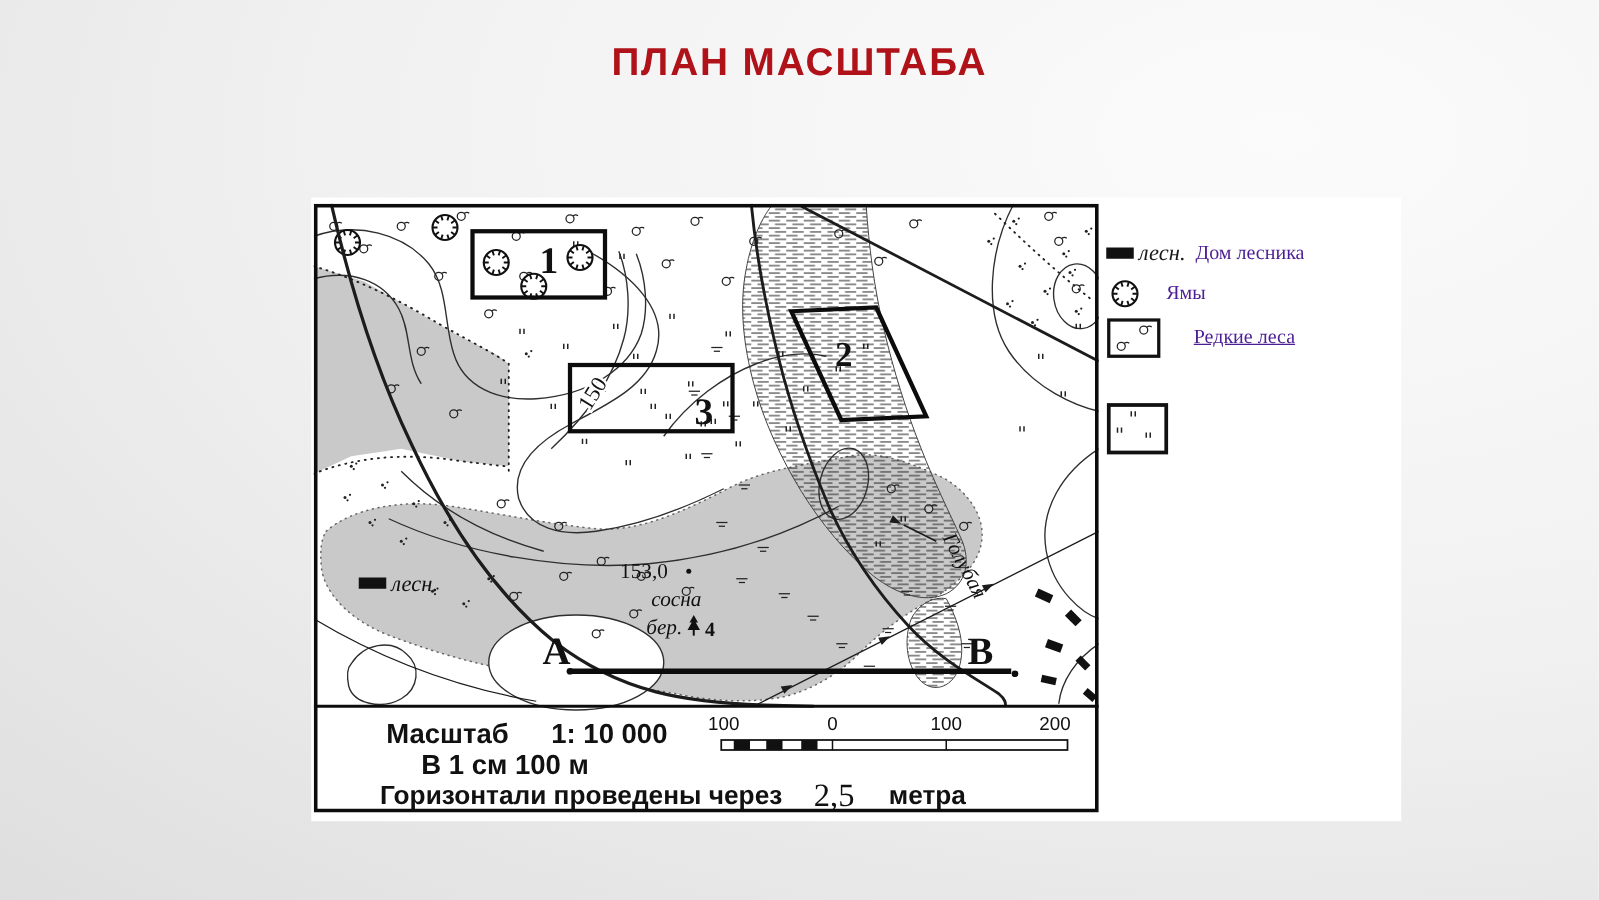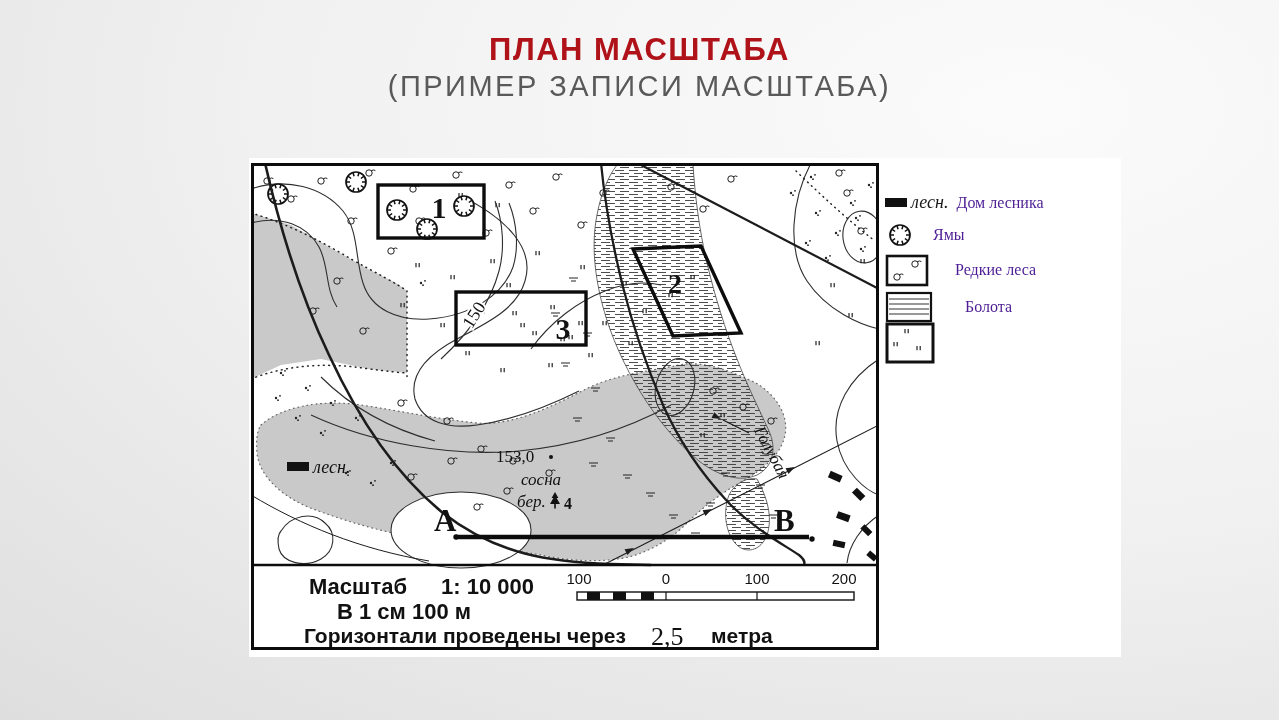--- a/index.html
+++ b/index.html
@@ -44,21 +44,20 @@
   }
   .lg-house-rect{ display:inline-block; width:22px; height:9px; background:#111; }
 </style>
 </head>
 <body>
 
 <div class="slide">
 
   <div class="slide-header">
     <h1 class="slide-title">ПЛАН МАСШТАБА</h1>
-    <h2 class="slide-subtitle">(ПРИМЕР ЗАПИСИ МАСШТАБА)</h2>
   </div>
 
   <div class="figure">
 
     <svg class="map-svg" width="628" height="487" viewBox="0 0 628 487">
       <defs>
         <pattern id="ph" width="14" height="6" patternUnits="userSpaceOnUse">
           <line x1="0" y1="1.5" x2="9" y2="1.5" stroke="#3a3a3a" stroke-width="0.9"></line>
           <line x1="5" y1="4.5" x2="14" y2="4.5" stroke="#3a3a3a" stroke-width="0.9"></line>
         </pattern>
@@ -345,33 +344,23 @@
         </svg>
         <span class="lg-label" style="margin-left:14px;">Ямы</span>
       </div>
 
       <div class="lg-row" style="top:64px;">
         <svg width="46" height="36" viewBox="0 0 46 36">
           <rect x="2" y="4" width="40" height="29" fill="none" stroke="#111" stroke-width="2.6"></rect>
           <use href="#fc" x="12" y="25"></use>
             <use href="#fc" x="30" y="12"></use>
         </svg>
-        <span class="lg-label" style="margin-left:24px;">Редкие леса</span>
+        <span class="lg-label" style="margin-left:24px;text-decoration:underline;">Редкие леса</span>
       </div>
 
-      <div class="lg-row" style="top:102px;">
-        <svg width="48" height="34" viewBox="0 0 48 34">
-          <rect x="2" y="3" width="44" height="28" fill="none" stroke="#111" stroke-width="2.2"></rect>
-          <line x1="4" y1="9" x2="44" y2="9" stroke="#333" stroke-width="1.2"></line>
-          <line x1="4" y1="14" x2="44" y2="14" stroke="#333" stroke-width="1.2"></line>
-          <line x1="4" y1="19" x2="44" y2="19" stroke="#333" stroke-width="1.2"></line>
-          <line x1="4" y1="24" x2="44" y2="24" stroke="#333" stroke-width="1.2"></line>
-        </svg>
-        <span class="lg-label" style="margin-left:32px;">Болота</span>
-      </div>
 
       <div class="lg-row" style="top:134px;">
         <svg width="50" height="42" viewBox="0 0 50 42">
           <rect x="2" y="2" width="46" height="38" fill="none" stroke="#111" stroke-width="3"></rect>
           <use href="#md" x="20" y="7"></use>
             <use href="#md" x="9" y="20"></use>
             <use href="#md" x="32" y="24"></use>
         </svg>
       </div>
 

